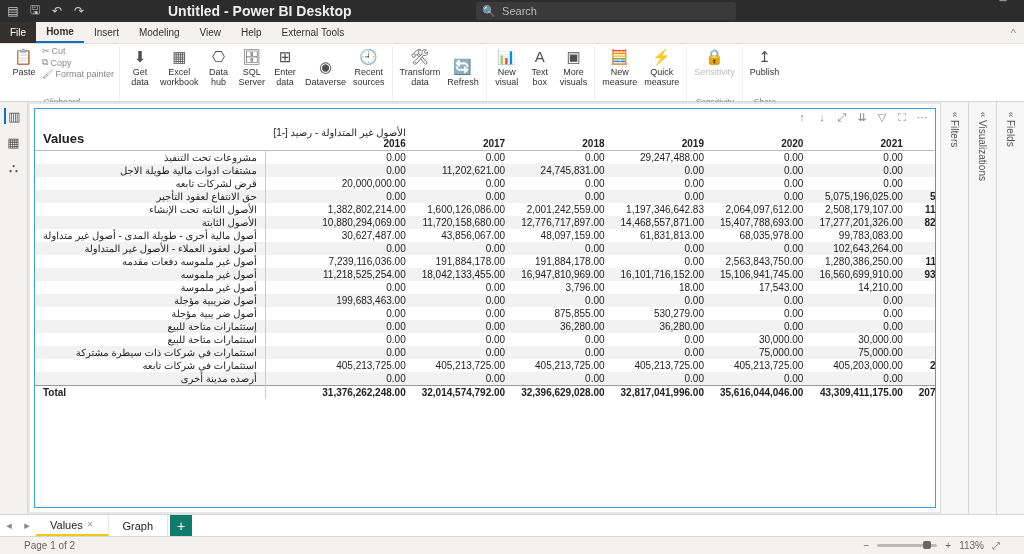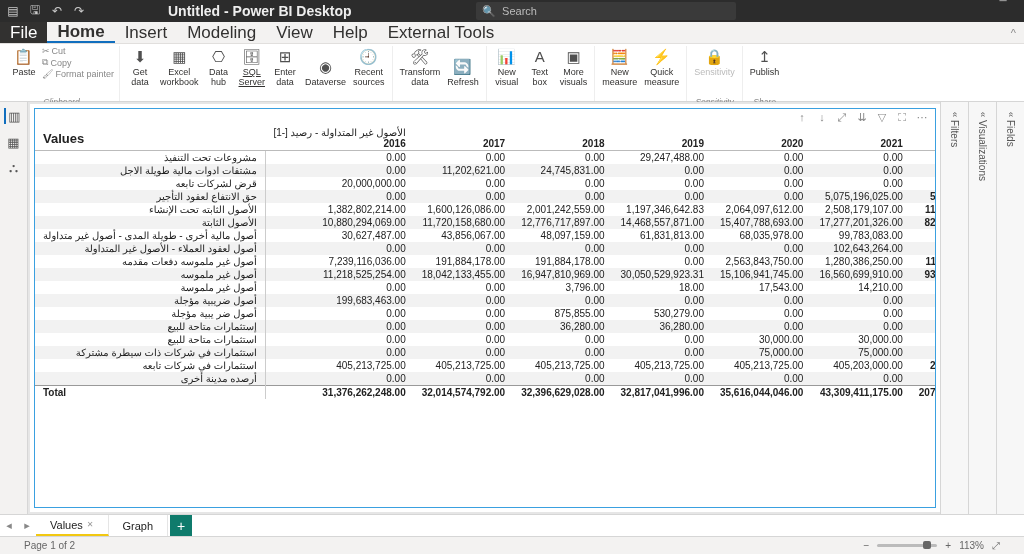--- a/index.html
+++ b/index.html
@@ -10,21 +10,21 @@
 .titlebar .left { display: flex; align-items: center; gap: 4px; }
 .titlebar .qat-btn { width: 18px; height: 18px; display: flex; align-items: center; justify-content: center; color: #ccc; font-size: 12px; }
 .titlebar .title { margin-left: 80px; font-size: 14px; color: #eee; font-weight: bold; }
 .titlebar .search { margin-left: auto; margin-right: auto; width: 260px; height: 18px; background: #3a3a3a; border-radius: 2px; display: flex; align-items: center; padding: 0 6px; gap: 6px; font-size: 11px; color: #bbb; }
 .titlebar .right { display: flex; align-items: center; gap: 6px; margin-left: auto; flex-direction: column; }
 .titlebar .right .avatar { width: 10px; height: 10px; border-radius: 50%; background: #ccc; display: inline-block; }
 .titlebar .win-btn { width: 34px; height: 22px; display: flex; align-items: center; justify-content: center; color: #ccc; font-size: 10px; }
 
 
 .ribbon-tabs { height: 22px; background: #f3f2f1; display: flex; align-items: center; border-bottom: 1px solid #e1dfdd; }
-.ribbon-tabs .tab { padding: 0 10px; height: 100%; display: flex; align-items: center; font-size: 17px; color: #323130; }
+.ribbon-tabs .tab { padding: 0 10px; height: 100%; display: flex; align-items: center; font-size: 10px; color: #323130; }
 .ribbon-tabs .tab.file { background: #323130; color: #fff; }
 .ribbon-tabs .tab.active { border-bottom: 2px solid #106ebe; font-weight: 700; }
 
 
 .ribbon { height: 58px; background: #fff; border-bottom: 1px solid #d6d6d6; display: flex; padding: 2px 4px 0; }
 .group { display: flex; flex-direction: column; align-items: center; padding: 0 5px; border-right: 1px solid #eee; }
 .group:last-child { border-right: none; }
 .group .items { display: flex; gap: 3px; align-items: flex-end; }
 .rbtn { display: flex; flex-direction: column; align-items: center; justify-content: flex-end; min-width: 30px; padding: 1px 2px; font-size: 9px; color: #323130; text-align: center; line-height: 1.1; }
 .rbtn .ic { width: 20px; height: 20px; margin-bottom: 1px; display: flex; align-items: center; justify-content: center; font-size: 15px; color: #505050; }
@@ -137,21 +137,21 @@
           <span style="white-space:pre;">Excel
 workbook</span>
         </div>
       <div class="rbtn">
           <span class="ic">⎔</span>
           <span style="white-space:pre;">Data
 hub</span>
         </div>
       <div class="rbtn">
           <span class="ic">🗄</span>
-          <span style="white-space:pre;text-decoration:underline;">SQL
+          <span style="white-space:pre;">SQL
 Server</span>
         </div>
       <div class="rbtn">
           <span class="ic">⊞</span>
           <span style="white-space:pre;">Enter
 data</span>
         </div>
       <div class="rbtn">
           <span class="ic">◉</span>
           <span>Dataverse</span>
@@ -375,21 +375,21 @@
                 <td class="num">0.00</td>
                 <td class="num">2,563,843,750.00</td>
                 <td class="num">1,280,386,250.00</td>
                 <td class="num total">11,467,114,392.00</td>
               </tr>
               <tr class="even">
                 <td class="lbl">أصول غير ملموسه</td>
                 <td class="num">11,218,525,254.00</td>
                 <td class="num">18,042,133,455.00</td>
                 <td class="num">16,947,810,969.00</td>
-                <td class="num">30,050,529,923.31</td>
+                <td class="num">16,101,716,152.00</td>
                 <td class="num">15,106,941,745.00</td>
                 <td class="num">16,560,699,910.00</td>
                 <td class="num total">93,977,827,491.00</td>
               </tr>
               <tr class="">
                 <td class="lbl">أصول غير ملموسة</td>
                 <td class="num">0.00</td>
                 <td class="num">0.00</td>
                 <td class="num">3,796.00</td>
                 <td class="num">18.00</td>

